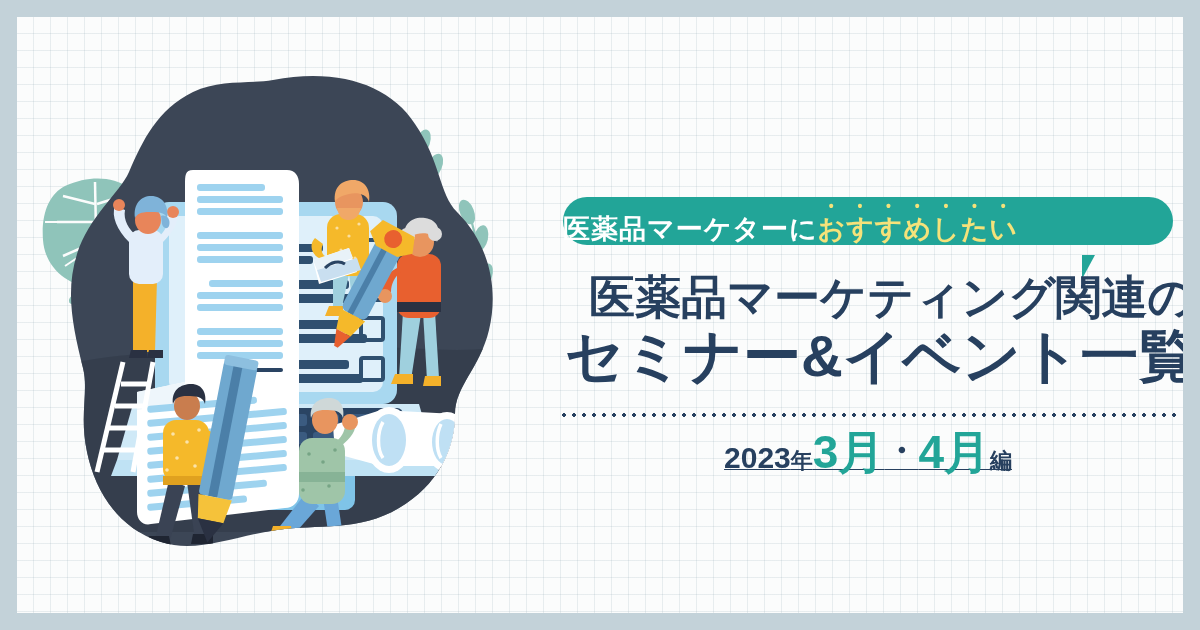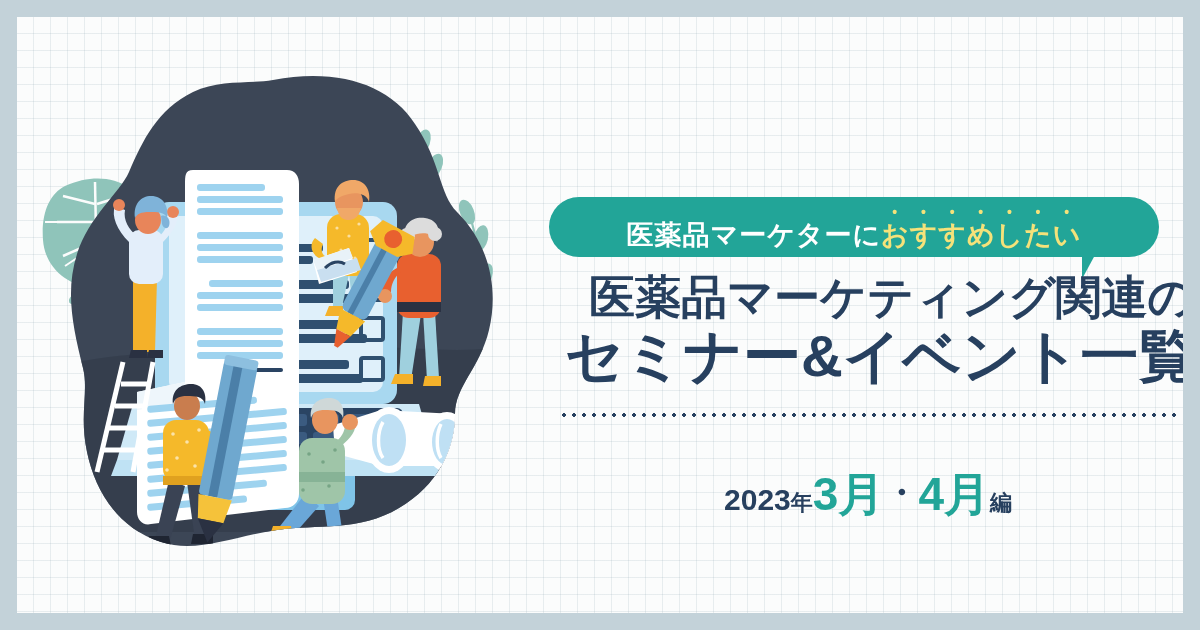--- a/index.html
+++ b/index.html
@@ -26,24 +26,24 @@
 
   
   .illo{position:absolute;left:20px;top:45px;width:470px;height:520px;}
   .illo svg{display:block;width:100%;height:100%;}
 
   
   .content{
     position:absolute;left:520px;top:0;width:662px;height:630px;
   }
   .bubble{
-    position:absolute;left:12px;top:180px;
-    width:610px;height:60px;
+    position:absolute;left:26px;top:180px;
+    width:610px;height:48px;
     background:#22a598;border-radius:30px;
-    display:flex;align-items:center;justify-content:center;
+    display:flex;align-items:center;
   }
   .bubble-tail{
     position:absolute;left:545px;top:238px;width:0;height:0;
     border-left:13px solid #22a598;
     border-right:6px solid transparent;
     border-bottom:24px solid transparent;
   }
   .bubble-text{
     font-size:27px;font-weight:700;letter-spacing:1px;
     color:#ffffff;white-space:nowrap;line-height:1;
@@ -65,23 +65,23 @@
     position:absolute;left:28px;top:310px;width:640px;
     font-size:58px;font-weight:700;color:#27405f;
     letter-spacing:0px;line-height:1;white-space:nowrap;
   }
   .divider{
     position:absolute;left:22px;top:396px;width:620px;height:4px;
     background-image:radial-gradient(circle, #27405f 1.6px, transparent 1.8px);
     background-size:10px 4px;background-repeat:repeat-x;
   }
   .dateline{
-    position:absolute;left:0px;top:454px;width:662px;
+    position:absolute;left:0px;top:412px;width:662px;
     text-align:center;white-space:nowrap;line-height:1;
-    color:#27405f;font-weight:700;
+    color:#27405f;font-weight:700;text-decoration:underline;
   }
   .d-year{font-size:30px;}
   .d-nen{font-size:22px;}
   .d-month{font-size:46px;color:#22a598;}
   .d-sep{font-size:34px;color:#27405f;vertical-align:6px;}
   .d-hen{font-size:22px;}
 </style>
 </head>
 <body>
 

